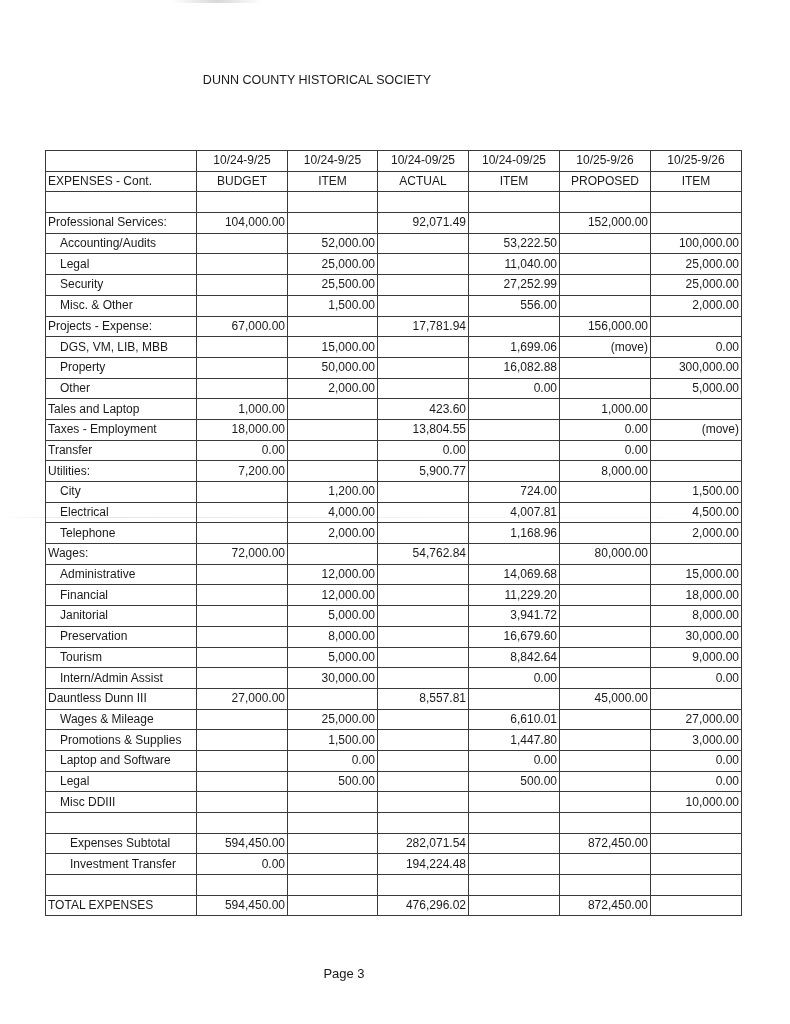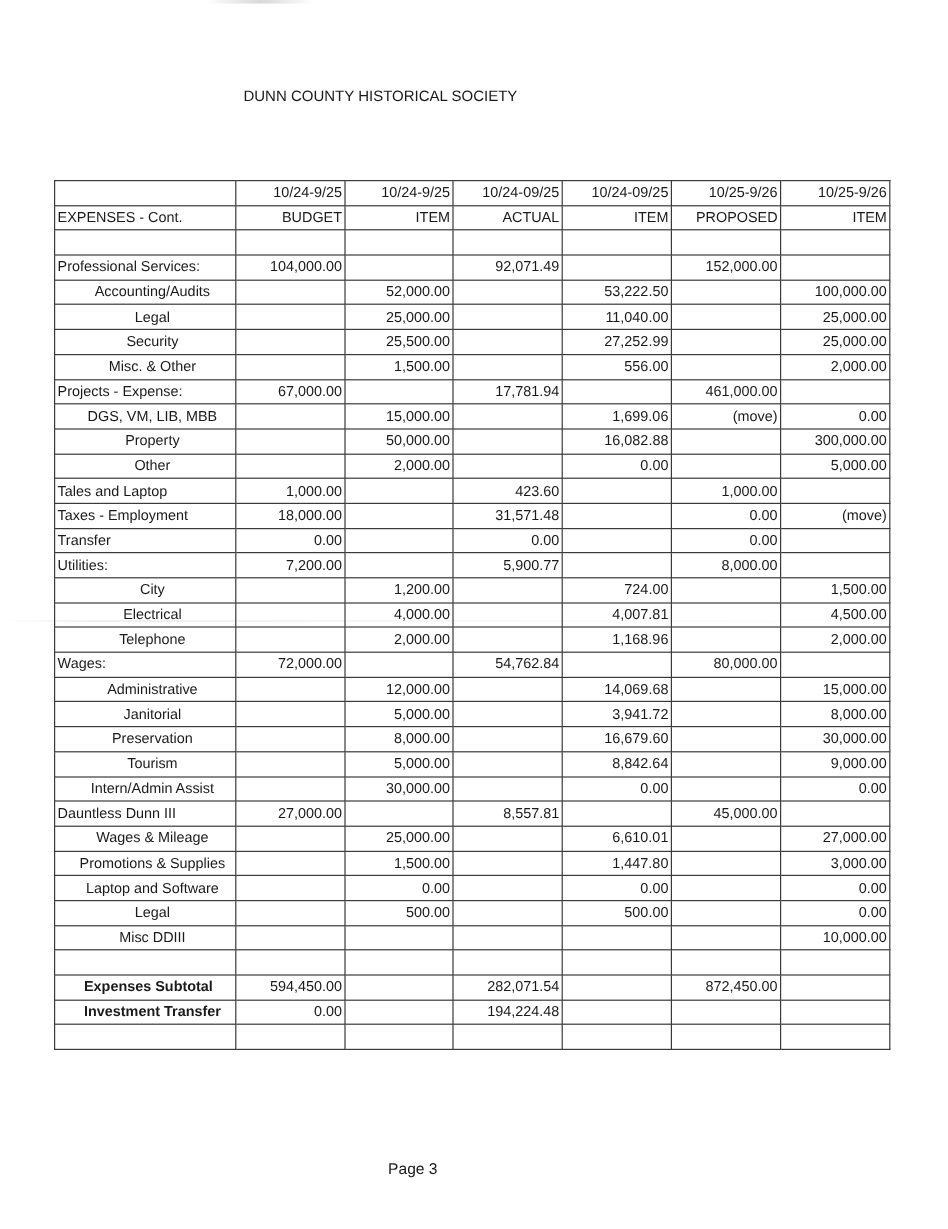--- a/index.html
+++ b/index.html
@@ -23,24 +23,24 @@
     white-space: nowrap; overflow: hidden;
   }
   col.c0 { width: 151px; }
   col.c1 { width: 91px; }
   col.c2 { width: 90px; }
   col.c3 { width: 91px; }
   col.c4 { width: 91px; }
   col.c5 { width: 91px; }
   col.c6 { width: 91px; }
   td.num { text-align: right; padding-right: 1px; }
-  td.hdr { text-align: right; margin-left: 24px; }
+  td.hdr { text-align: center; margin-left: 24px; }
   td.label { padding-left: 3px; }
-  td.label.sub { padding-left: 14px; text-align: center; }
-  td.label.subtotal { padding-left: 24px; font-weight: bold; }
+  td.label.sub { padding-left: 14px; }
+  td.label.subtotal { padding-left: 24px; }
   .page-num {
     position: absolute; left: 0; top: 966px; width: 688px; text-align: center;
     font-size: 13px;
   }
   .scan-mark {
     position: absolute; left: 172px; top: 0; width: 90px; height: 3px;
     background: linear-gradient(90deg, rgba(200,200,200,0), rgba(190,190,190,0.6), rgba(200,200,200,0));
   }
   .scan-streak {
     position: absolute; left: 0; top: 517px; width: 790px; height: 1px;
@@ -139,21 +139,21 @@
         <td class="num">556.00</td>
         <td class="num"></td>
         <td class="num">2,000.00</td>
       </tr>
       <tr>
         <td class="label">Projects - Expense:</td>
         <td class="num">67,000.00</td>
         <td class="num"></td>
         <td class="num">17,781.94</td>
         <td class="num"></td>
-        <td class="num">461,000.00</td>
+        <td class="num">156,000.00</td>
         <td class="num"></td>
       </tr>
       <tr>
         <td class="label sub">DGS, VM, LIB, MBB</td>
         <td class="num"></td>
         <td class="num">15,000.00</td>
         <td class="num"></td>
         <td class="num">1,699.06</td>
         <td class="num">(move)</td>
         <td class="num">0.00</td>
@@ -182,21 +182,21 @@
         <td class="num"></td>
         <td class="num">423.60</td>
         <td class="num"></td>
         <td class="num">1,000.00</td>
         <td class="num"></td>
       </tr>
       <tr>
         <td class="label">Taxes - Employment</td>
         <td class="num">18,000.00</td>
         <td class="num"></td>
-        <td class="num">31,571.48</td>
+        <td class="num">13,804.55</td>
         <td class="num"></td>
         <td class="num">0.00</td>
         <td class="num">(move)</td>
       </tr>
       <tr>
         <td class="label">Transfer</td>
         <td class="num">0.00</td>
         <td class="num"></td>
         <td class="num">0.00</td>
         <td class="num"></td>
@@ -251,20 +251,29 @@
       <tr>
         <td class="label sub">Administrative</td>
         <td class="num"></td>
         <td class="num">12,000.00</td>
         <td class="num"></td>
         <td class="num">14,069.68</td>
         <td class="num"></td>
         <td class="num">15,000.00</td>
       </tr>
       <tr>
+        <td class="label sub">Financial</td>
+        <td class="num"></td>
+        <td class="num">12,000.00</td>
+        <td class="num"></td>
+        <td class="num">11,229.20</td>
+        <td class="num"></td>
+        <td class="num">18,000.00</td>
+      </tr>
+      <tr>
         <td class="label sub">Janitorial</td>
         <td class="num"></td>
         <td class="num">5,000.00</td>
         <td class="num"></td>
         <td class="num">3,941.72</td>
         <td class="num"></td>
         <td class="num">8,000.00</td>
       </tr>
       <tr>
         <td class="label sub">Preservation</td>
@@ -374,18 +383,27 @@
         <td class="num"></td>
         <td class="num"></td>
       </tr>
       <tr>
         <td class="label"></td>
         <td class="num"></td>
         <td class="num"></td>
         <td class="num"></td>
         <td class="num"></td>
         <td class="num"></td>
+        <td class="num"></td>
+      </tr>
+      <tr>
+        <td class="label">TOTAL EXPENSES</td>
+        <td class="num">594,450.00</td>
+        <td class="num"></td>
+        <td class="num">476,296.02</td>
+        <td class="num"></td>
+        <td class="num">872,450.00</td>
         <td class="num"></td>
       </tr>
     </tbody>
 </table>
 
 <div class="page-num">Page 3</div>
 
 </body></html>

